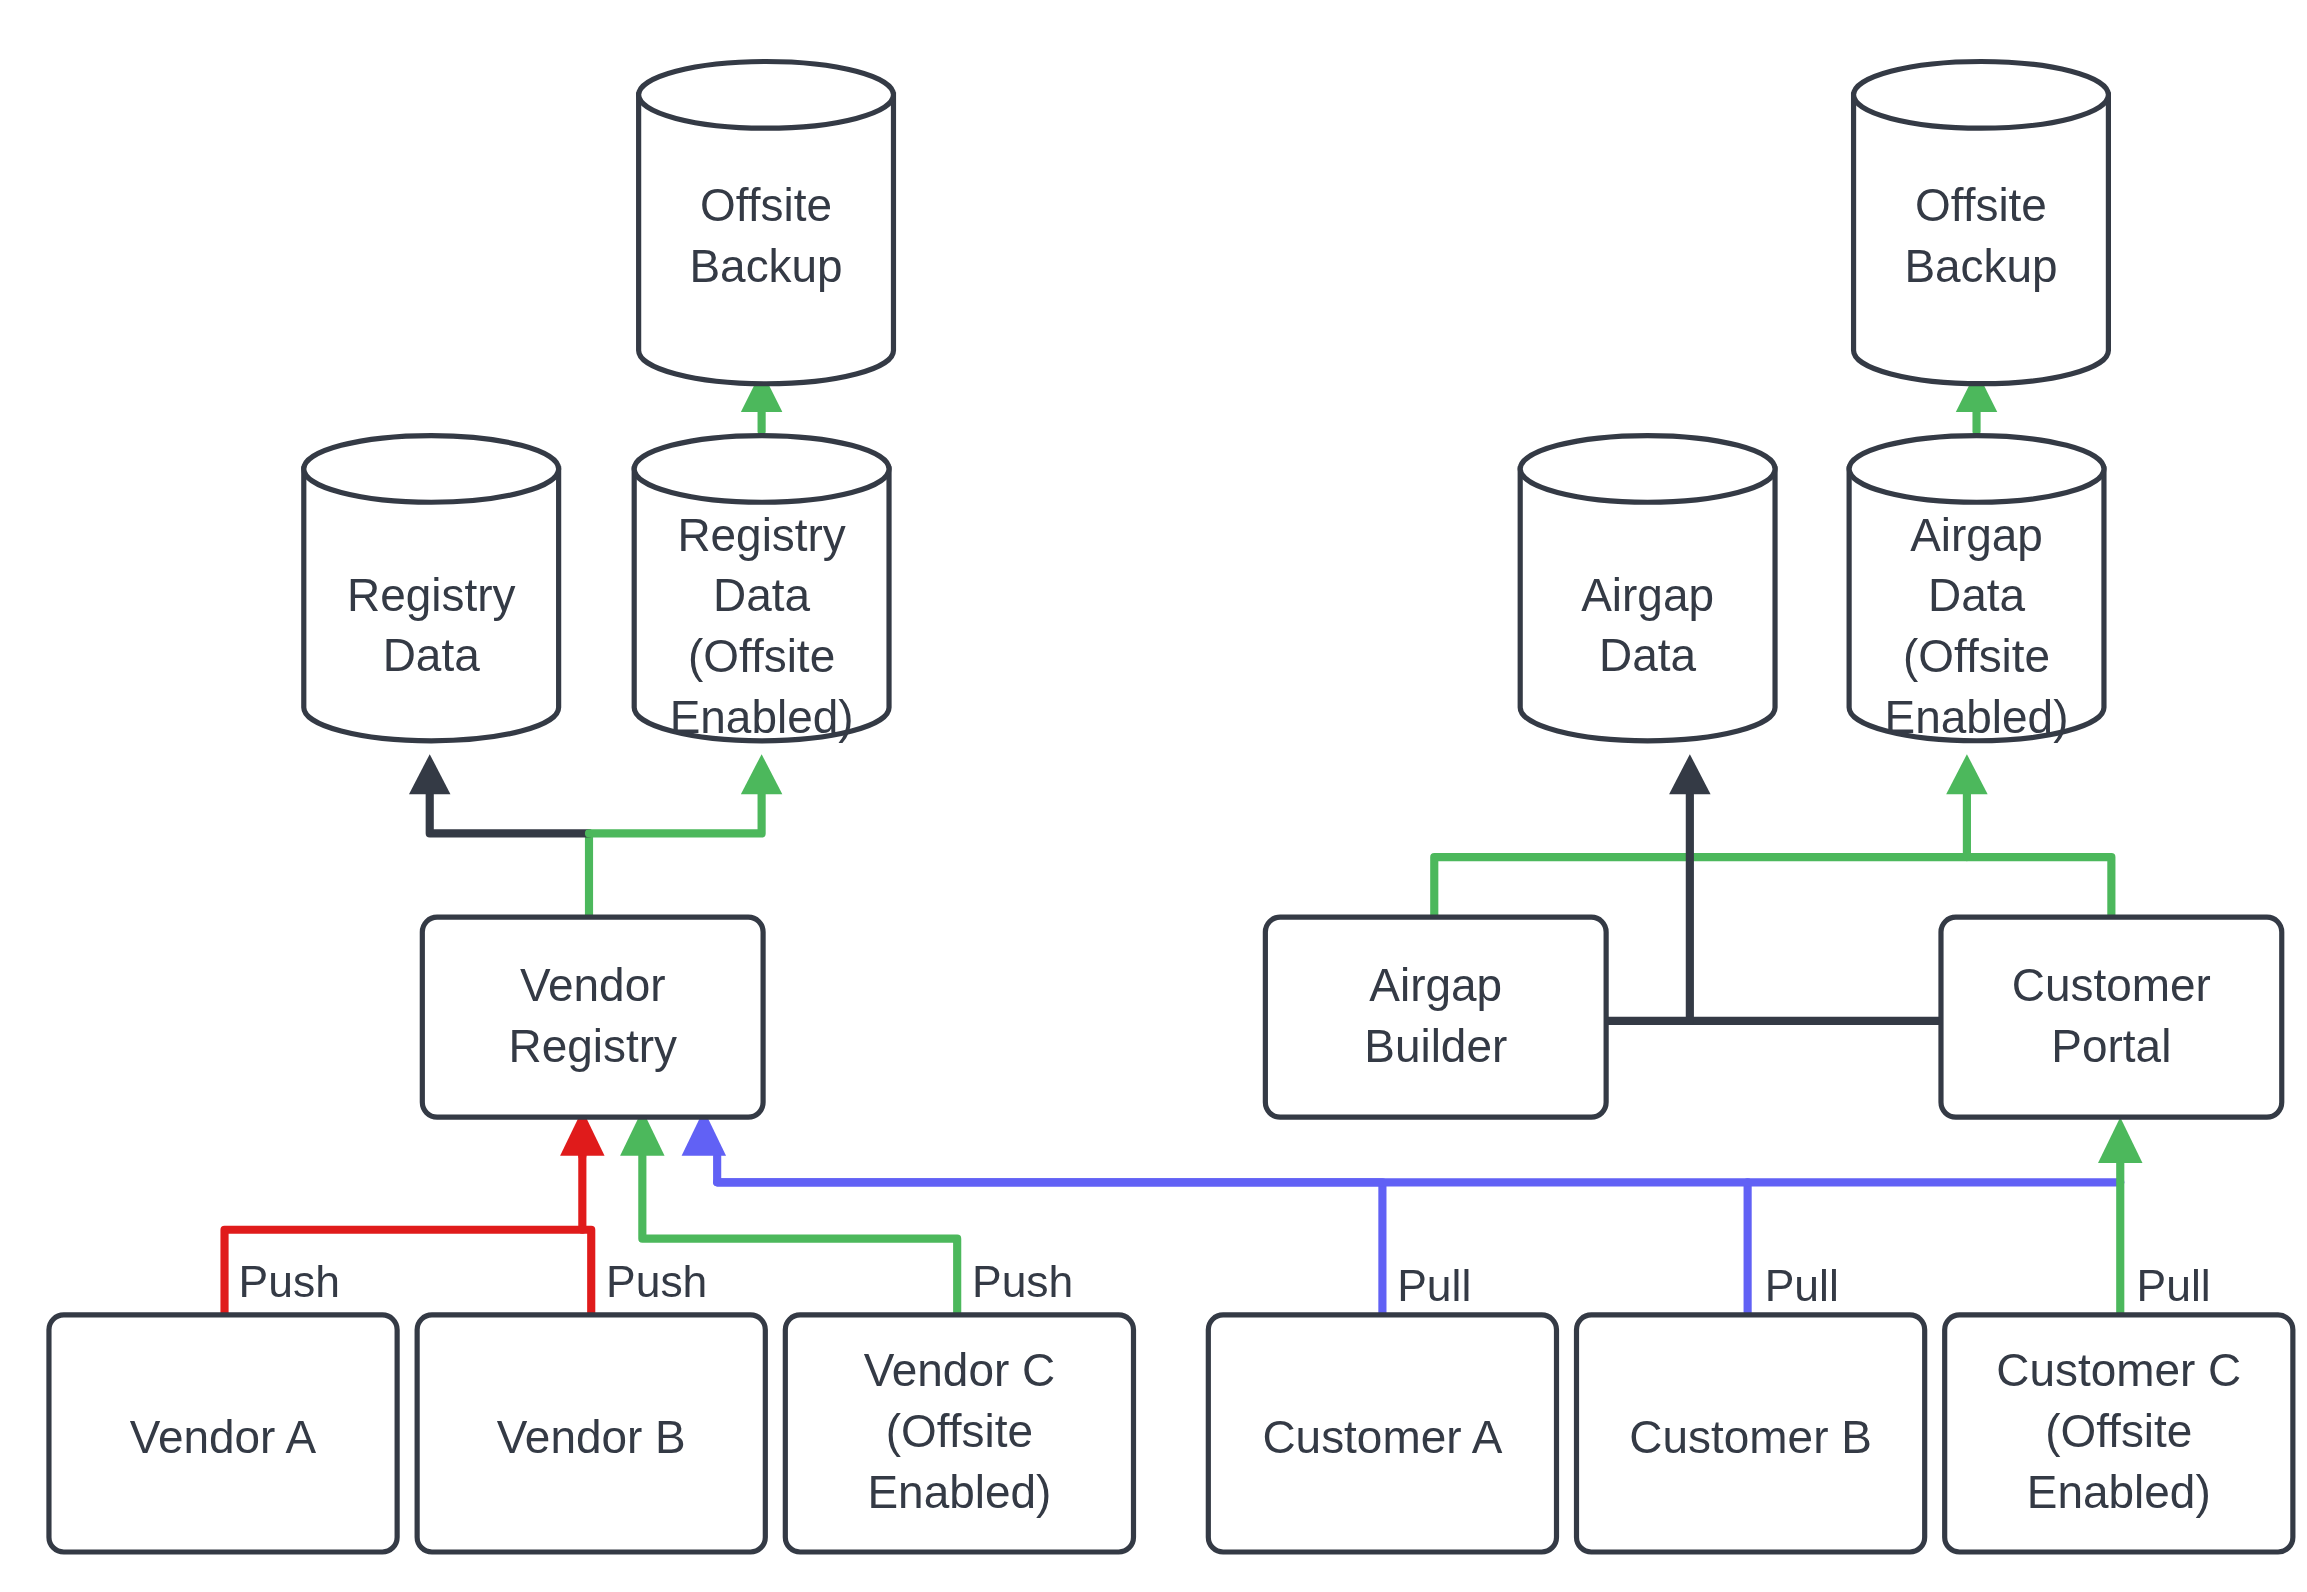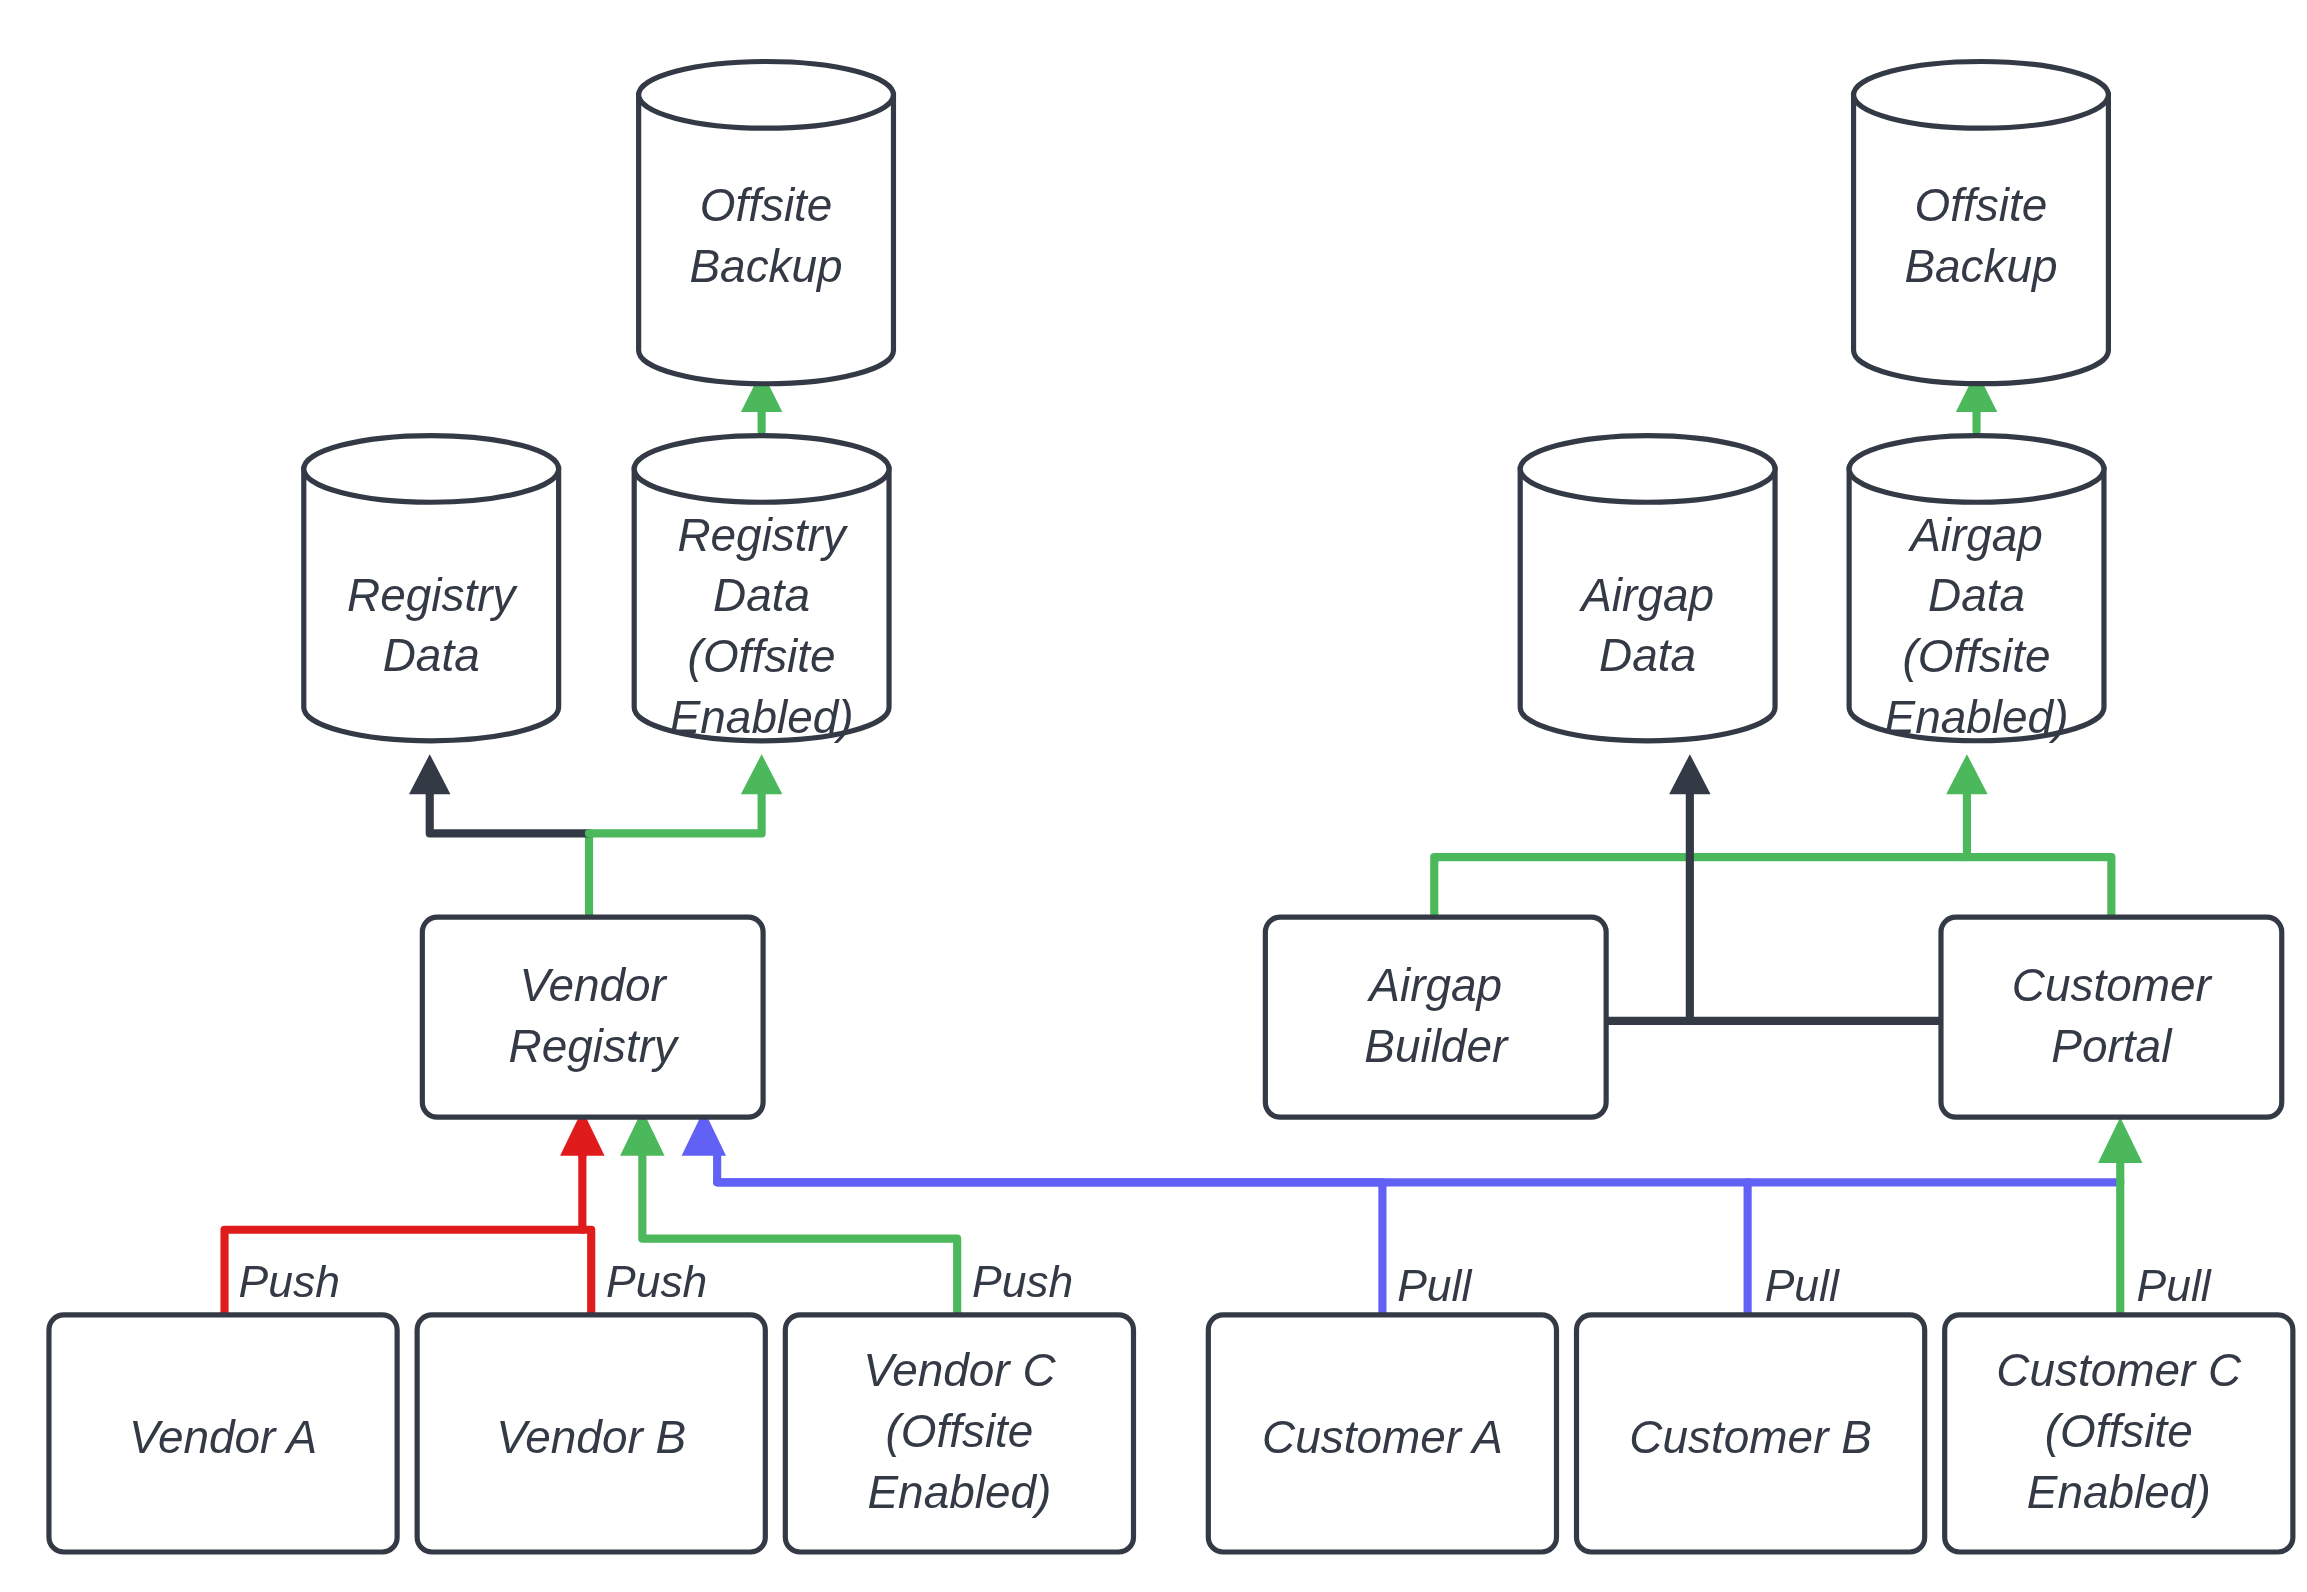--- a/index.html
+++ b/index.html
@@ -11,21 +11,20 @@
     width: 2307px;
     height: 1592px;
     font-family: "Liberation Sans", sans-serif;
     overflow: hidden;
   }
   #diagram-root {
     position: relative;
     width: 2307px;
     height: 1172px;
     background: #ffffff;
-    font-style: italic;
   }
   svg#diagram-svg {
     display: block;
     width: 2307px;
     height: 1592px;
   }
   .node-shape {
     fill: #ffffff;
     stroke: #343a45;
     stroke-width: 7;

